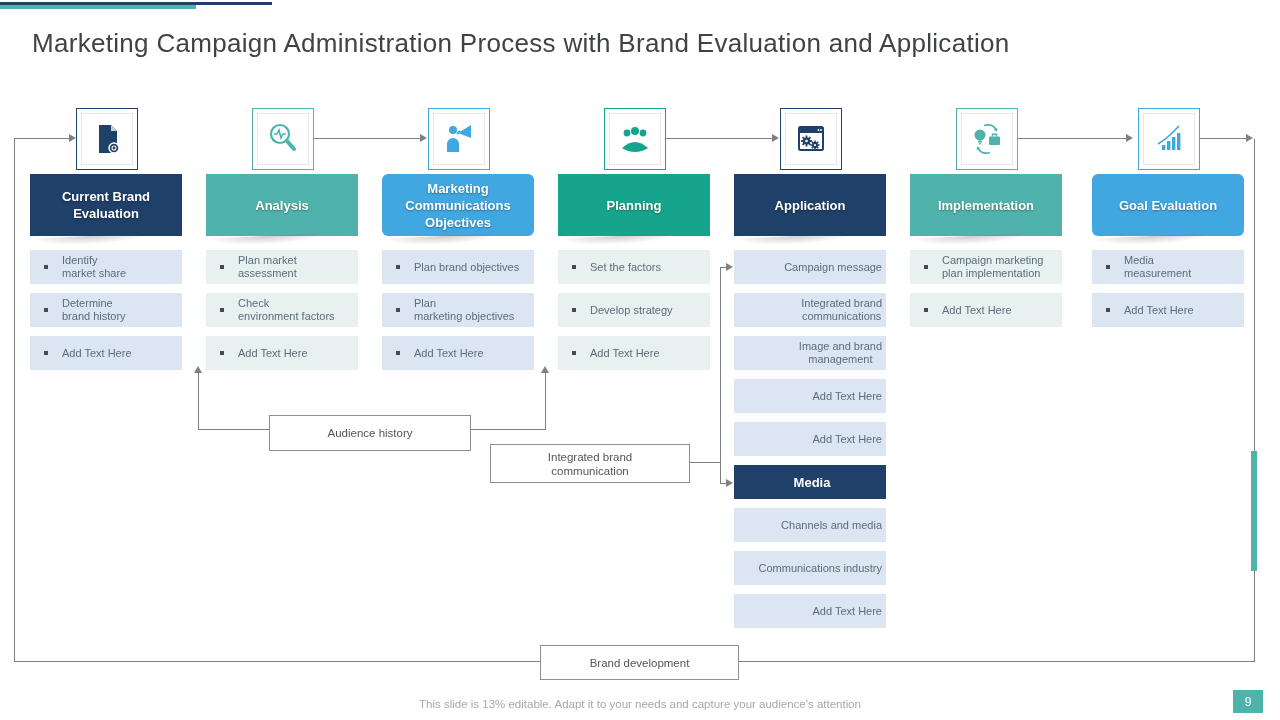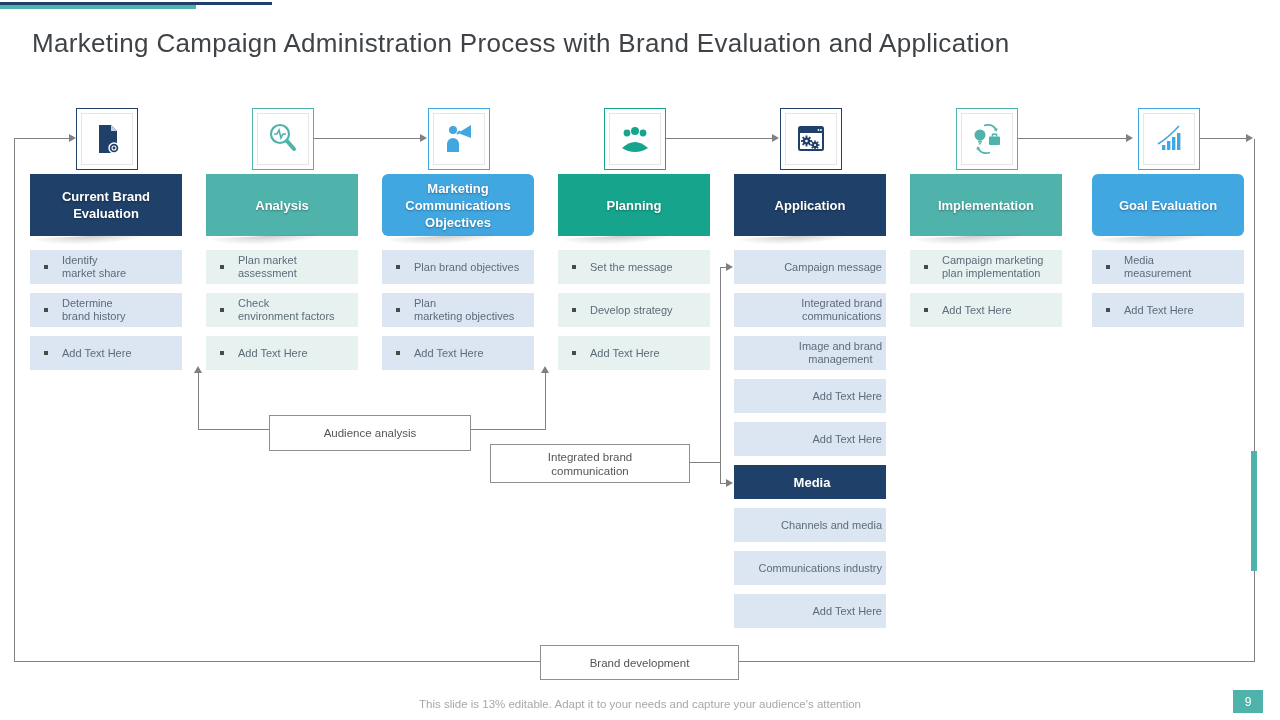--- a/index.html
+++ b/index.html
@@ -83,21 +83,21 @@
   <div class="arr-right" style="left:772px;top:134px;"></div>
   <div class="h-line" style="left:1016px;top:138px;width:112px;"></div>
   <div class="arr-right" style="left:1126px;top:134px;"></div>
 
   <div class="v-line" style="left:198px;top:373px;height:57px;"></div>
   <div class="arr-up" style="left:194px;top:366px;"></div>
   <div class="h-line" style="left:198px;top:429px;width:71px;"></div>
   <div class="h-line" style="left:469px;top:429px;width:76px;"></div>
   <div class="v-line" style="left:545px;top:373px;height:57px;"></div>
   <div class="arr-up" style="left:541px;top:366px;"></div>
-  <div class="label-box" style="left:269px;top:415px;width:200px;height:34px;">Audience analysis</div>
+  <div class="label-box" style="left:269px;top:415px;width:200px;height:34px;">Audience history</div>
 
   <div class="label-box" style="left:490px;top:444px;width:198px;height:37px;">Integrated brand
 communication</div>
   <div class="h-line" style="left:688px;top:462px;width:33px;"></div>
   <div class="v-line" style="left:720px;top:267px;height:217px;"></div>
   <div class="h-line" style="left:720px;top:267px;width:7px;"></div>
   <div class="arr-right" style="left:726px;top:263px;"></div>
   <div class="h-line" style="left:720px;top:483px;width:7px;"></div>
   <div class="arr-right" style="left:726px;top:479px;"></div>
 
@@ -197,21 +197,21 @@
         <circle cx="10" cy="12" r="3.4" fill="#16A58C"></circle>
         <circle cx="18" cy="10" r="4" fill="#16A58C"></circle>
         <circle cx="26" cy="12" r="3.4" fill="#16A58C"></circle>
         <path d="M5 27 q13 -12 26 0 q-6 4 -13 4 q-7 0 -13 -4 Z" fill="#16A58C"></path>
       </svg>
     </div>
     <div class="header hd-green">Planning</div>
     <div class="items">
       <div class="item mint">
           <span class="bullet"></span>
-          <span class="item-text">Set the message</span>
+          <span class="item-text">Set the factors</span>
         </div>
       <div class="item mint">
           <span class="bullet"></span>
           <span class="item-text">Develop strategy</span>
         </div>
       <div class="item mint">
           <span class="bullet"></span>
           <span class="item-text">Add Text Here</span>
         </div>
     </div>

